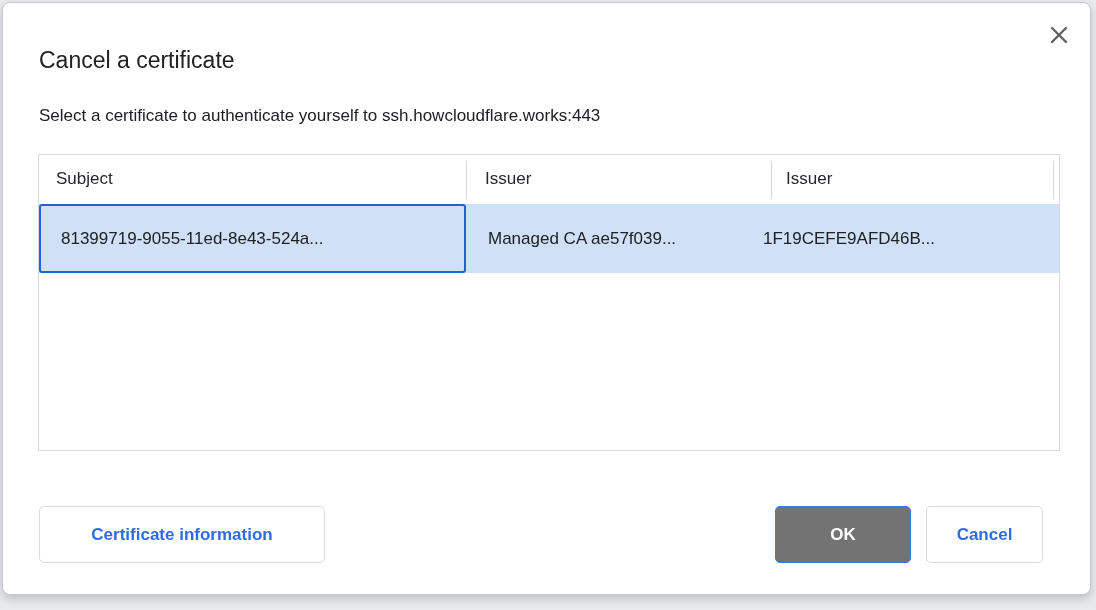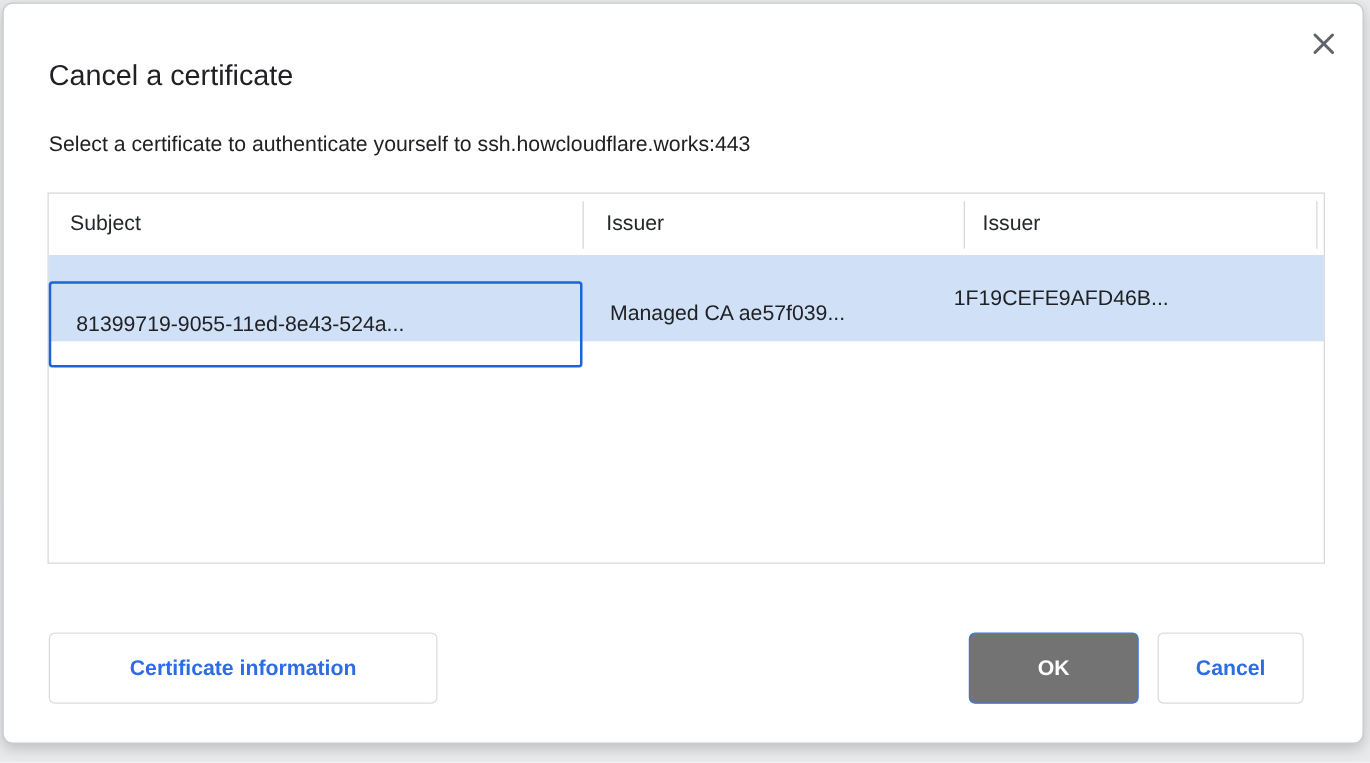--- a/index.html
+++ b/index.html
@@ -82,42 +82,41 @@
     color: #202124;
     white-space: nowrap;
   }
   .cell-subject {
     left: 0; width: 427px;
     border: 2px solid #1d64d8;
     border-radius: 3px;
     box-sizing: border-box;
     line-height: 65px;
     padding-left: 20px;
-    margin-top: 21px;
   }
-  .cell-issuer { left: 449px; margin-top: 12px; }
+  .cell-issuer { left: 449px; }
   .cell-serial { left: 724px; }
   .btn {
     position: absolute;
     top: 503px; height: 57px;
     border-radius: 5px;
     box-sizing: border-box;
     font-family: "Liberation Sans", sans-serif;
     font-size: 17px;
     font-weight: 700;
     display: flex; align-items: center; justify-content: center;
     cursor: pointer;
     white-space: nowrap;
   }
   .btn-outline {
     background: #ffffff;
     border: 1px solid #d9dbde;
     color: #2d6ce5;
   }
-  .btn-certinfo { left: 36px; width: 311px; }
+  .btn-certinfo { left: 36px; width: 286px; }
   .btn-ok {
     left: 772px; width: 136px;
     background: #737373;
     border: 1px solid #3d76df;
     color: #ffffff;
   }
   .btn-cancel { left: 923px; width: 117px; }
 </style>
 </head>
 <body>

